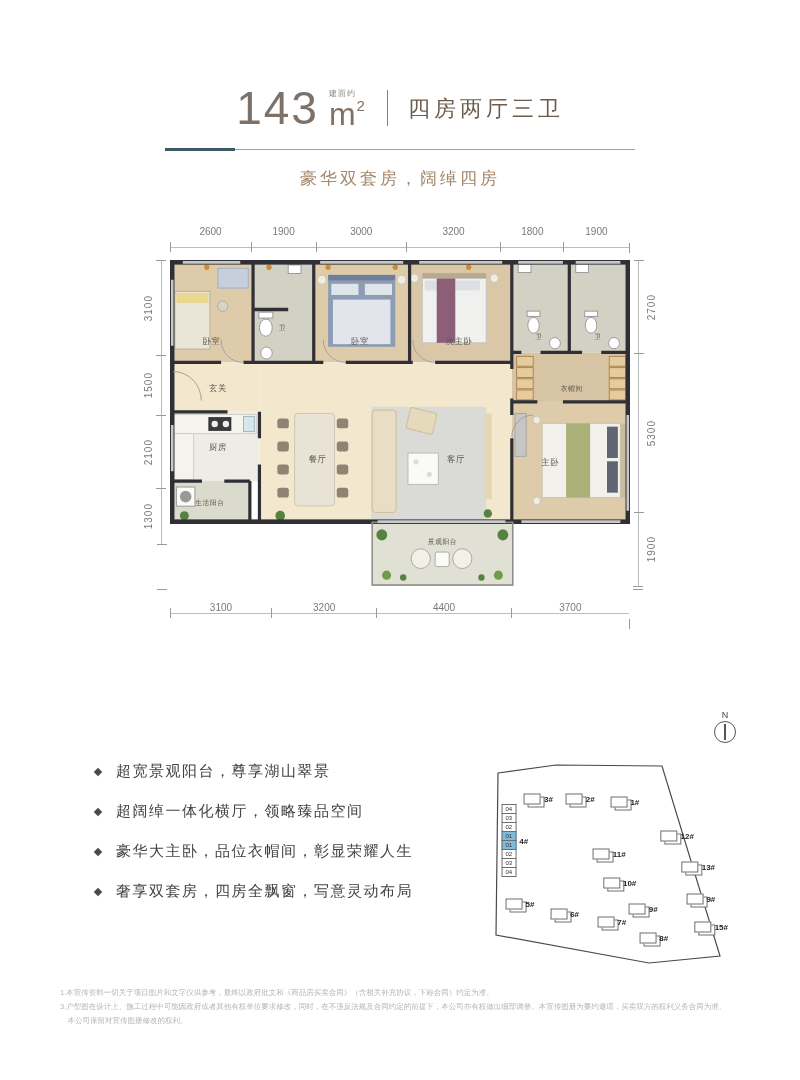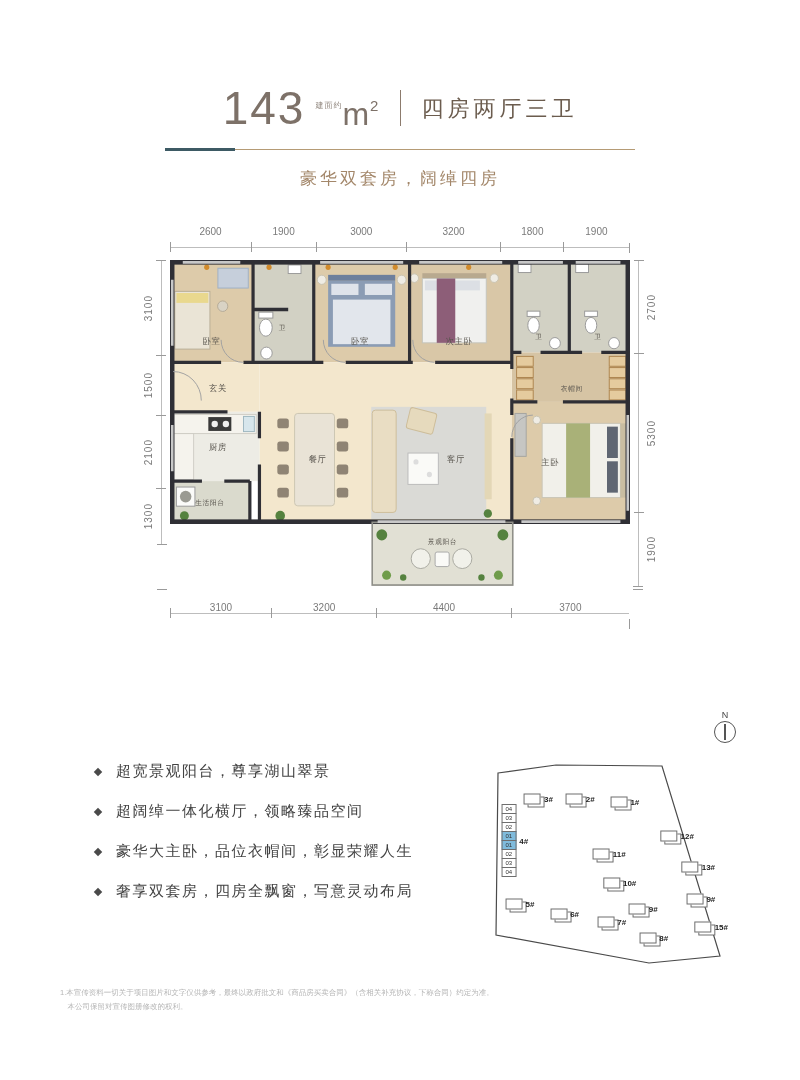--- a/index.html
+++ b/index.html
@@ -3,21 +3,21 @@
 <meta charset="utf-8">
 <style>
   html,body{margin:0;padding:0;background:#fff;}
   .page{position:relative;width:800px;height:1080px;margin:0 auto;background:#fff;overflow:hidden;
         font-family:"Liberation Sans",sans-serif;}
 
   
   .header{padding-top:88px;text-align:center;}
   .title-row{display:flex;align-items:flex-end;justify-content:center;color:#7d7168;}
   .area-num{font-size:46px;line-height:40px;letter-spacing:2px;}
-  .unit-wrap{display:inline-flex;flex-direction:row;align-items:flex-start;margin-left:10px;}
+  .unit-wrap{display:inline-flex;flex-direction:column;align-items:flex-start;margin-left:10px;}
   .area-note{font-size:8px;color:#8c8279;letter-spacing:1px;margin-bottom:1px;}
   .unit-row{display:flex;align-items:flex-start;}
   .unit-base{font-size:32px;line-height:28px;}
   .unit-sup{font-size:15px;line-height:12px;margin-left:1px;}
   .title-sep{width:1px;height:36px;background:#8c7b6d;margin:0 20px 0 22px;align-self:center;}
   .layout-text{font-size:22px;letter-spacing:4px;color:#6b5c4e;padding-bottom:4px;}
   .divider{width:470px;margin:20px auto 0;display:flex;align-items:center;}
   .divider .teal{width:70px;height:3px;}
   .divider .tan{flex:1;height:1px;}
   .subtitle{margin-top:16px;font-size:17px;letter-spacing:3px;color:#a3876a;}
@@ -438,16 +438,17 @@
           <div class="bldg" style="left: 86%; top: 83%;">
             <span class="bldg-icon"></span>
             <span class="bldg-label">15#</span>
           </div>
         </div>
     </div>
   </div>
 
   <div class="footer">
       <p class="footer-line">1.本宣传资料一切关于项目图片和文字仅供参考，最终以政府批文和《商品房买卖合同》（含相关补充协议，下称合同）约定为准。</p>
+      <p class="footer-line">3.户型图在设计上、施工过程中可能因政府或者其他有权单位要求修改，同时，在不违反法规及合同约定的前提下，本公司亦有权做出细部调整。本宣传图册为要约邀请，买卖双方的权利义务合同为准。</p>
       <p class="footer-line">　本公司保留对宣传图册修改的权利。</p>
     </div>
 
 </div>
 
 </body></html>

